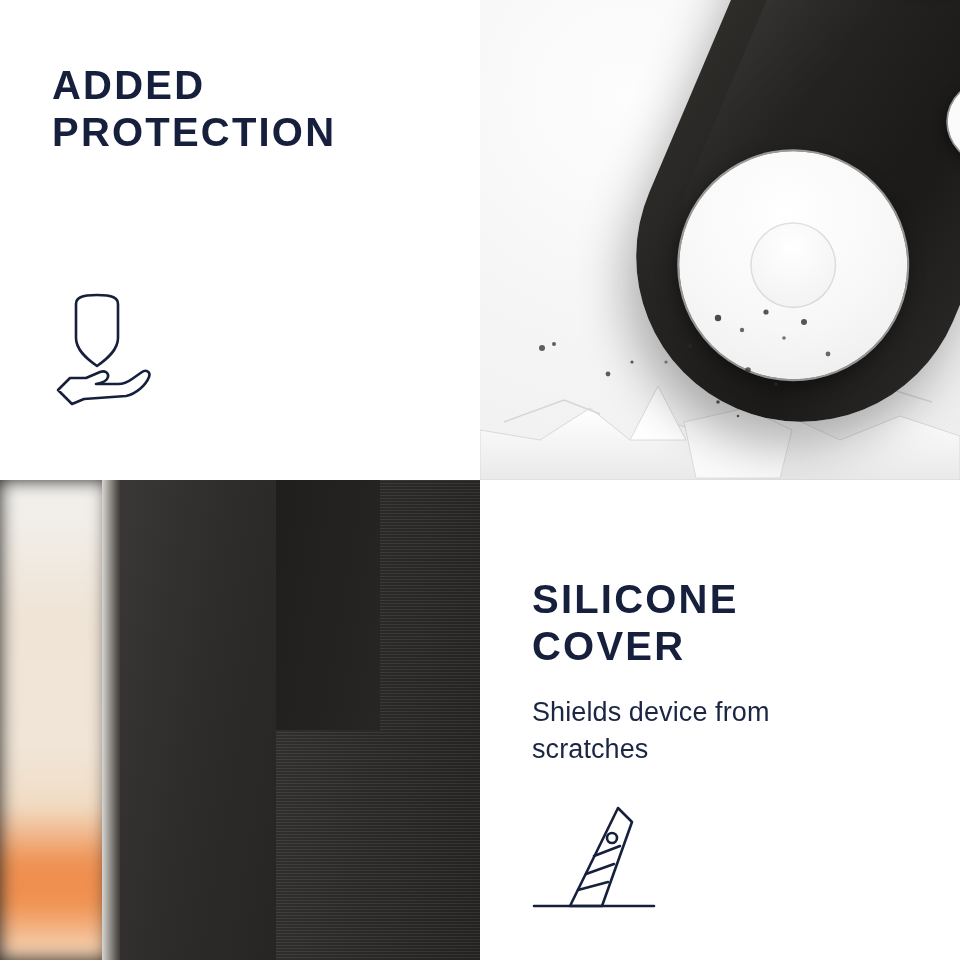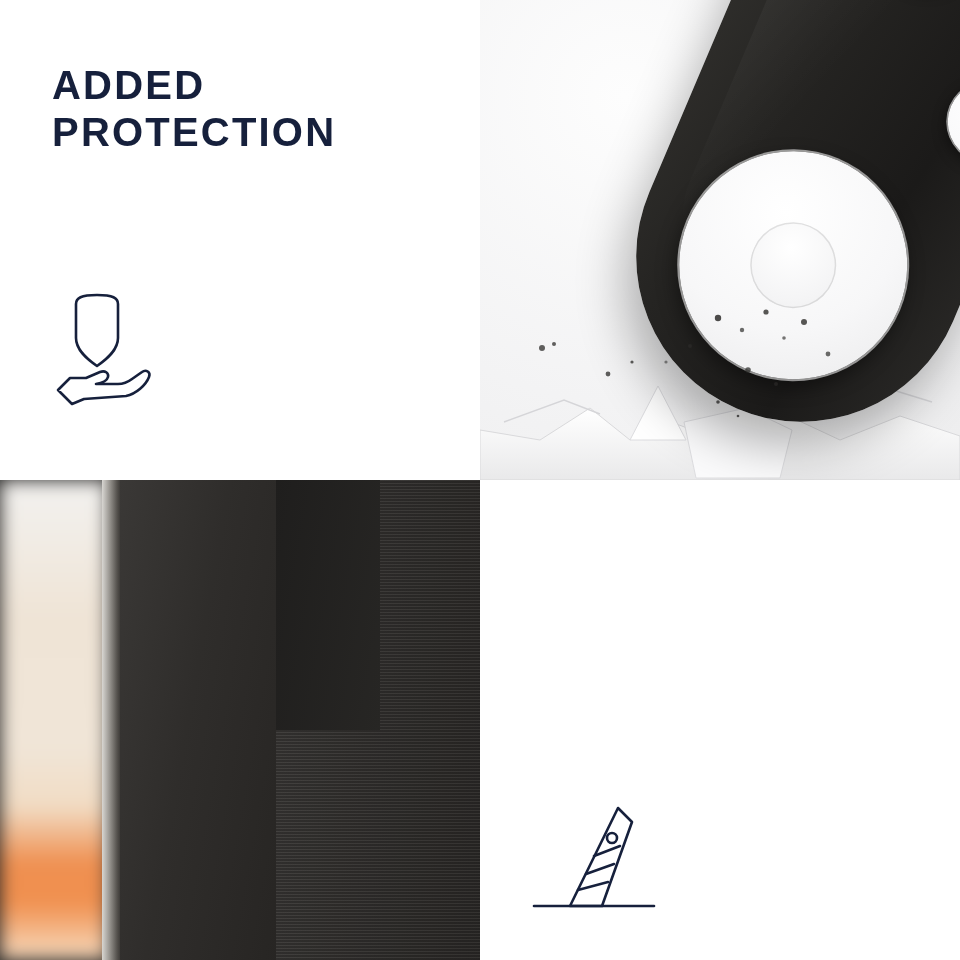--- a/index.html
+++ b/index.html
@@ -272,20 +272,26 @@
       <div class="bl-blur-fix"></div>
       <div class="tv-edge"></div>
       <div class="tv-back-left"></div>
       <div class="tv-ribbed"></div>
       <div class="tv-panel-dark"></div>
 
     </div>
   </div>
 
   <div class="quad q-br">
+    <div class="text-panel">
+      <h2 class="headline">SILICONE
+COVER</h2>
+      <p class="subline">Shields device from
+scratches</p>
+    </div>
     <div class="feature-icon">
       <svg width="140" height="120" viewBox="0 0 140 120" aria-hidden="true">
 
         <path class="icon-line" d="M8 108 L128 108"></path>
 
         <path class="icon-line" d="M44 108 L92 10 L106 24 L76 108 Z"></path>
 
         <path class="icon-line" d="M52 92 L82 84"></path>
         <path class="icon-line" d="M60 76 L88 66"></path>
         <path class="icon-line" d="M68 58 L94 48"></path>

